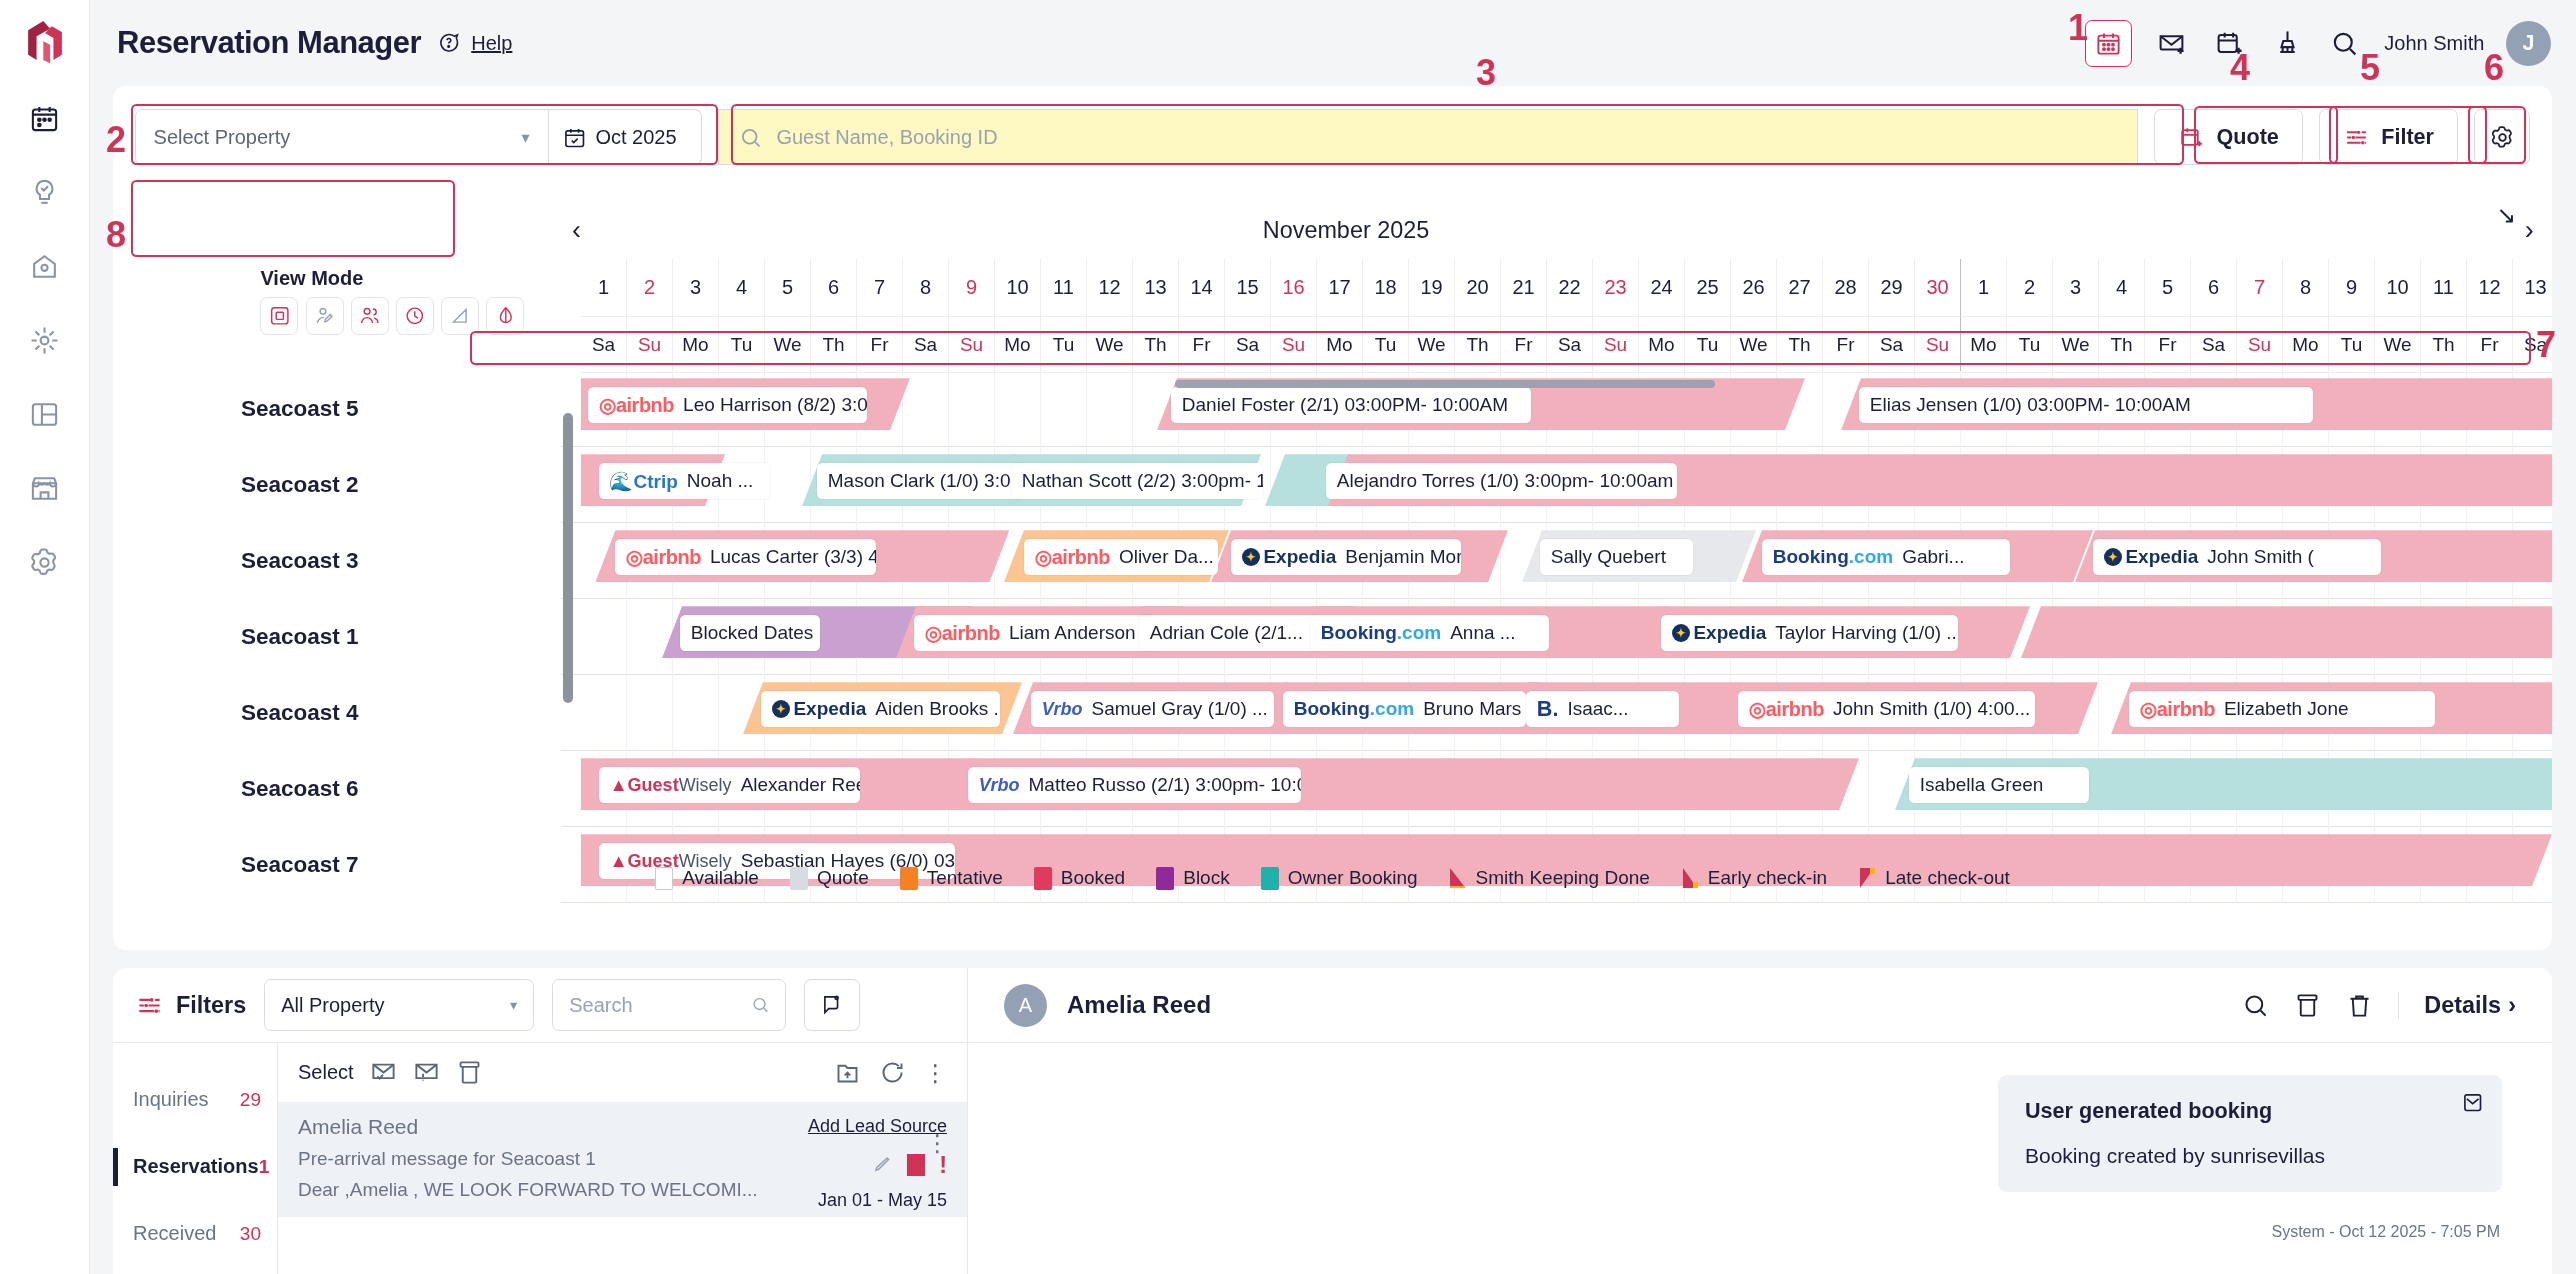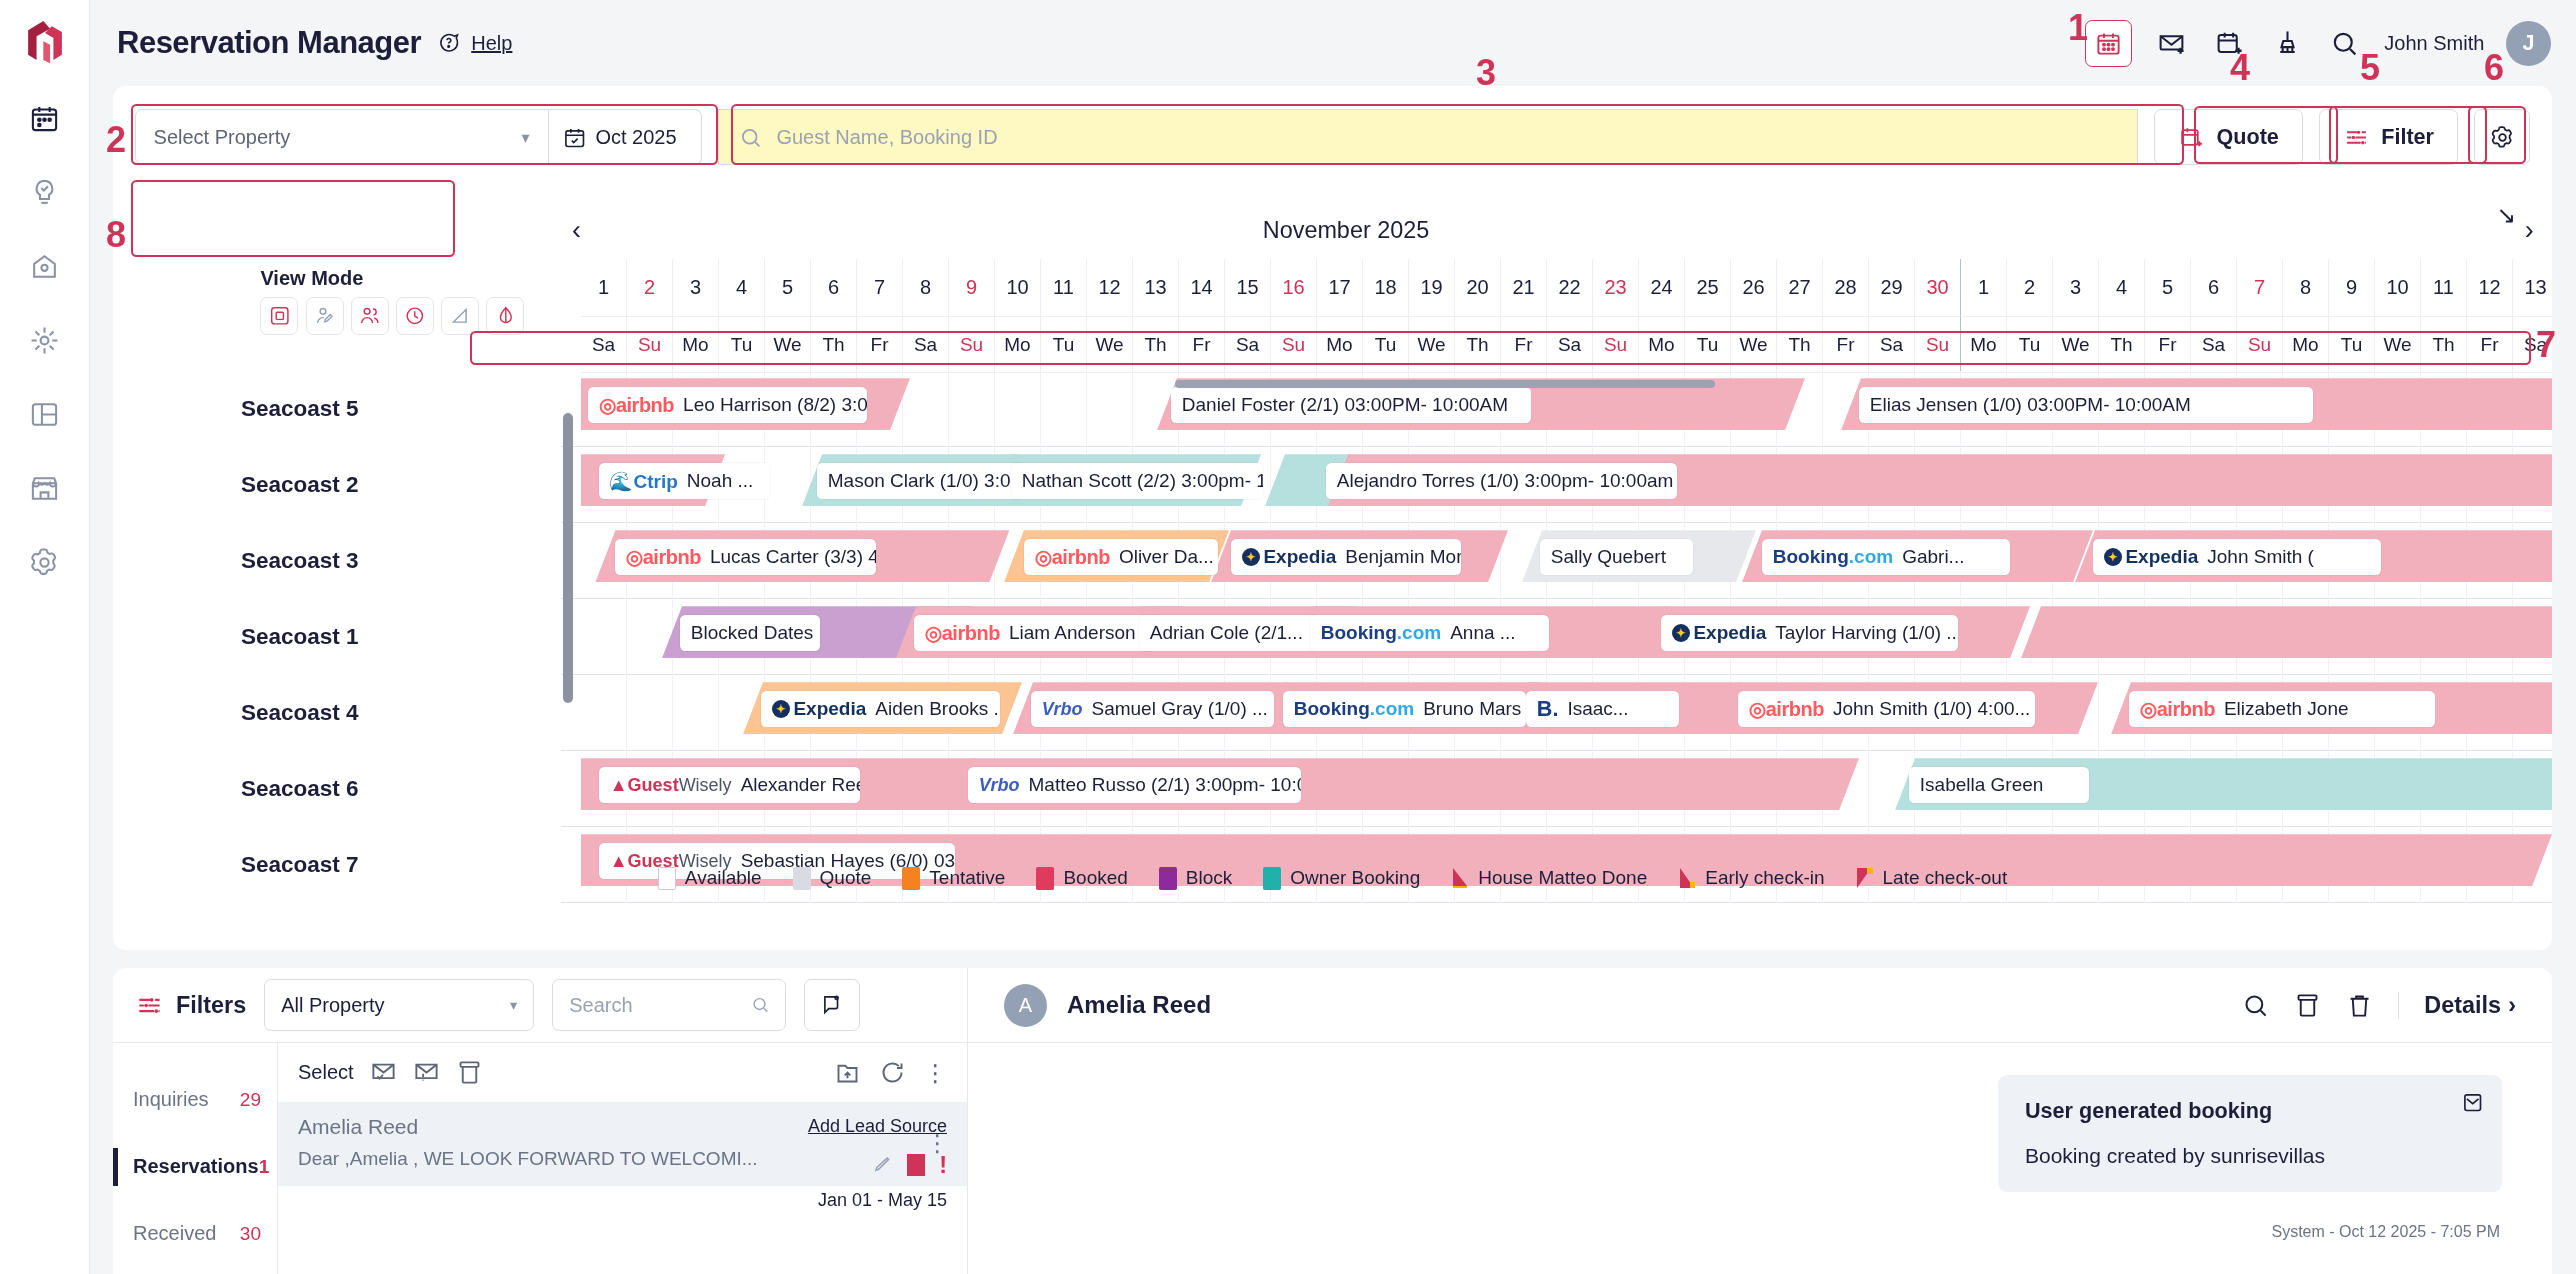--- a/index.html
+++ b/index.html
@@ -1125,21 +1125,21 @@
         </div>
         <div class="leg">
           <span class="swatch" style="background:#20b2aa;"></span>
           <span>Owner Booking</span>
         </div>
         <div class="leg">
           <span style="position:relative;width:18px;height:23.4px;display:inline-block;">
             <span style="position:absolute;left:1.8px;top:0.9px;width:0;height:0;border-left:14.4px solid #cf3357;border-top:18px solid transparent;"></span>
             <span style="position:absolute;left:1.8px;bottom:1.8px;width:14.4px;height:2.7px;background:#f5b800;"></span>
           </span>
-          <span>House Matteo Done</span>
+          <span>Smith Keeping Done</span>
         </div>
         <div class="leg">
           <span style="position:relative;width:18px;height:23.4px;display:inline-block;">
             <span style="position:absolute;left:1.8px;top:0.9px;width:0;height:0;border-left:14.4px solid #cf3357;border-top:20px solid transparent;"></span>
             <span style="position:absolute;left:11.7px;bottom:1.8px;width:5.4px;height:6.3px;background:#f5b800;"></span>
           </span>
           <span>Early check-in</span>
         </div>
         <div class="leg">
           <span style="position:relative;width:18px;height:23.4px;display:inline-block;">
@@ -1225,20 +1225,21 @@
             <svg class="ic" viewBox="0 0 24 24" fill="none" stroke="currentColor" stroke-width="1.7">
               <path d="M20 12a8 8 0 1 1-2.4-5.7"></path>
                 <path d="M20 4v4h-4"></path>
             </svg>
             <span style="font-size:23.4px;color:#5d6676;">⋮</span>
           </span>
         </div>
 
         <div class="msg-item">
           <div class="msg-name">Amelia Reed</div>
+          <div class="msg-sub">Pre-arrival message for Seacoast 1</div>
           <div class="msg-body">Dear ,Amelia , WE LOOK FORWARD TO WELCOMI...</div>
           <div class="msg-right">
             <div id="add-lead-source">Add Lead Source</div>
             <div class="msg-icons">
               <svg class="pencil" viewBox="0 0 24 24" fill="none" stroke="currentColor" stroke-width="1.7">
                 <path d="M18 4.5 19.5 6 8.5 17l-3 1 1-3Z"></path>
               </svg>
               <span class="sqred"></span>
               <span class="bang">!</span>
             </div>

